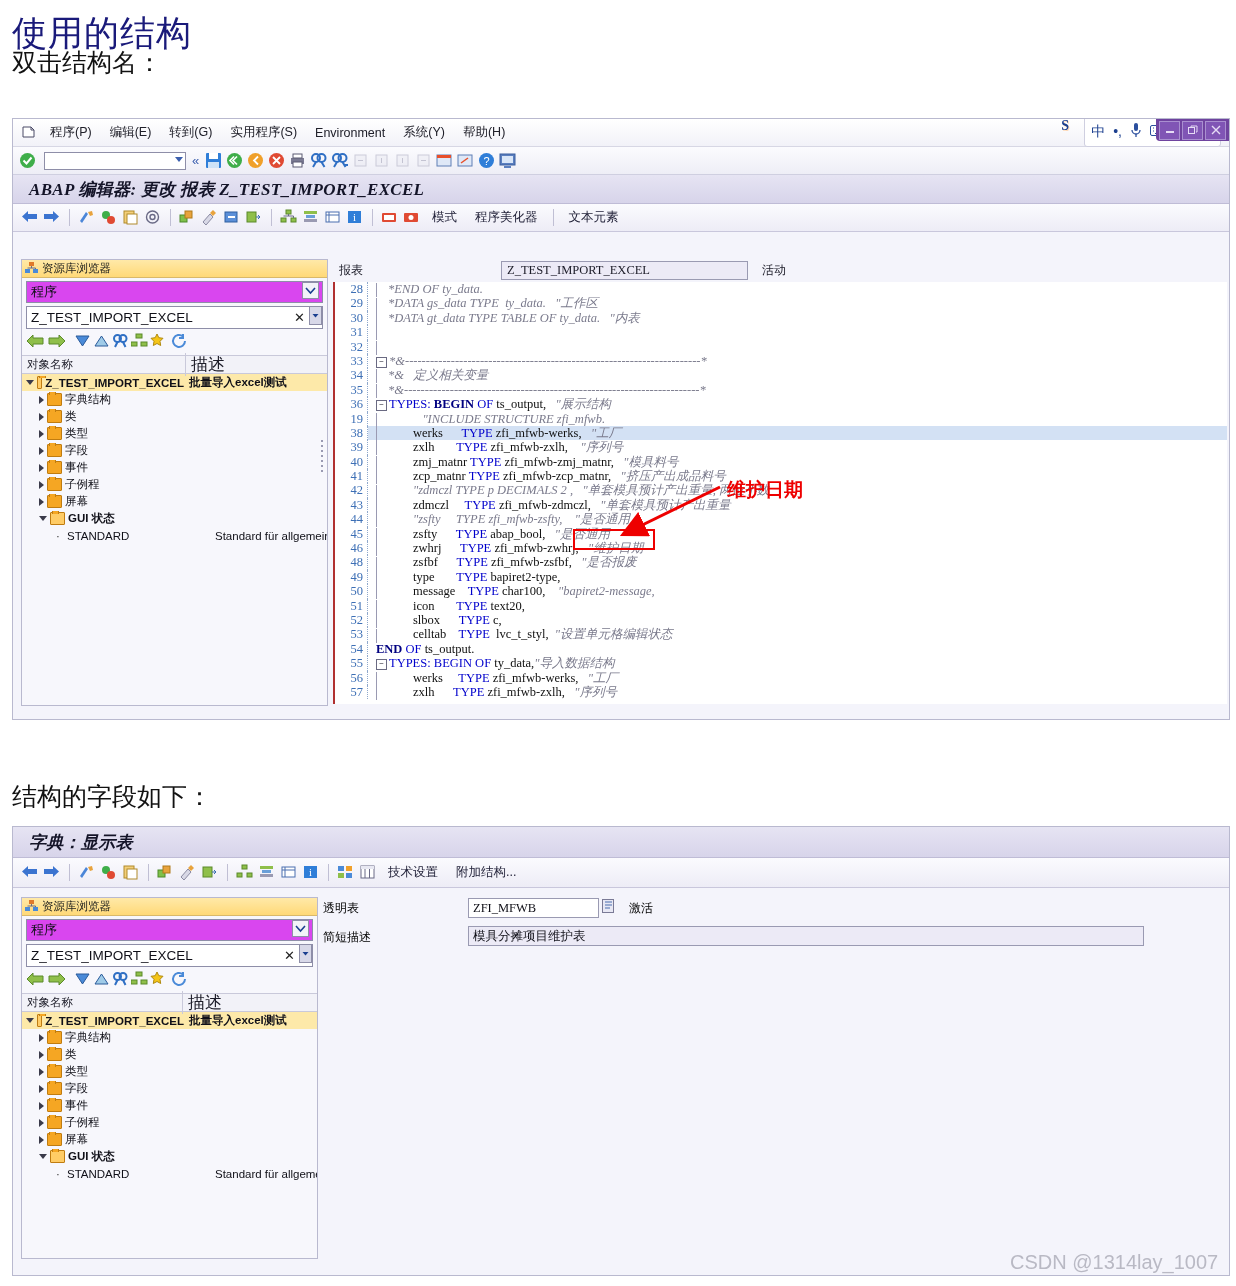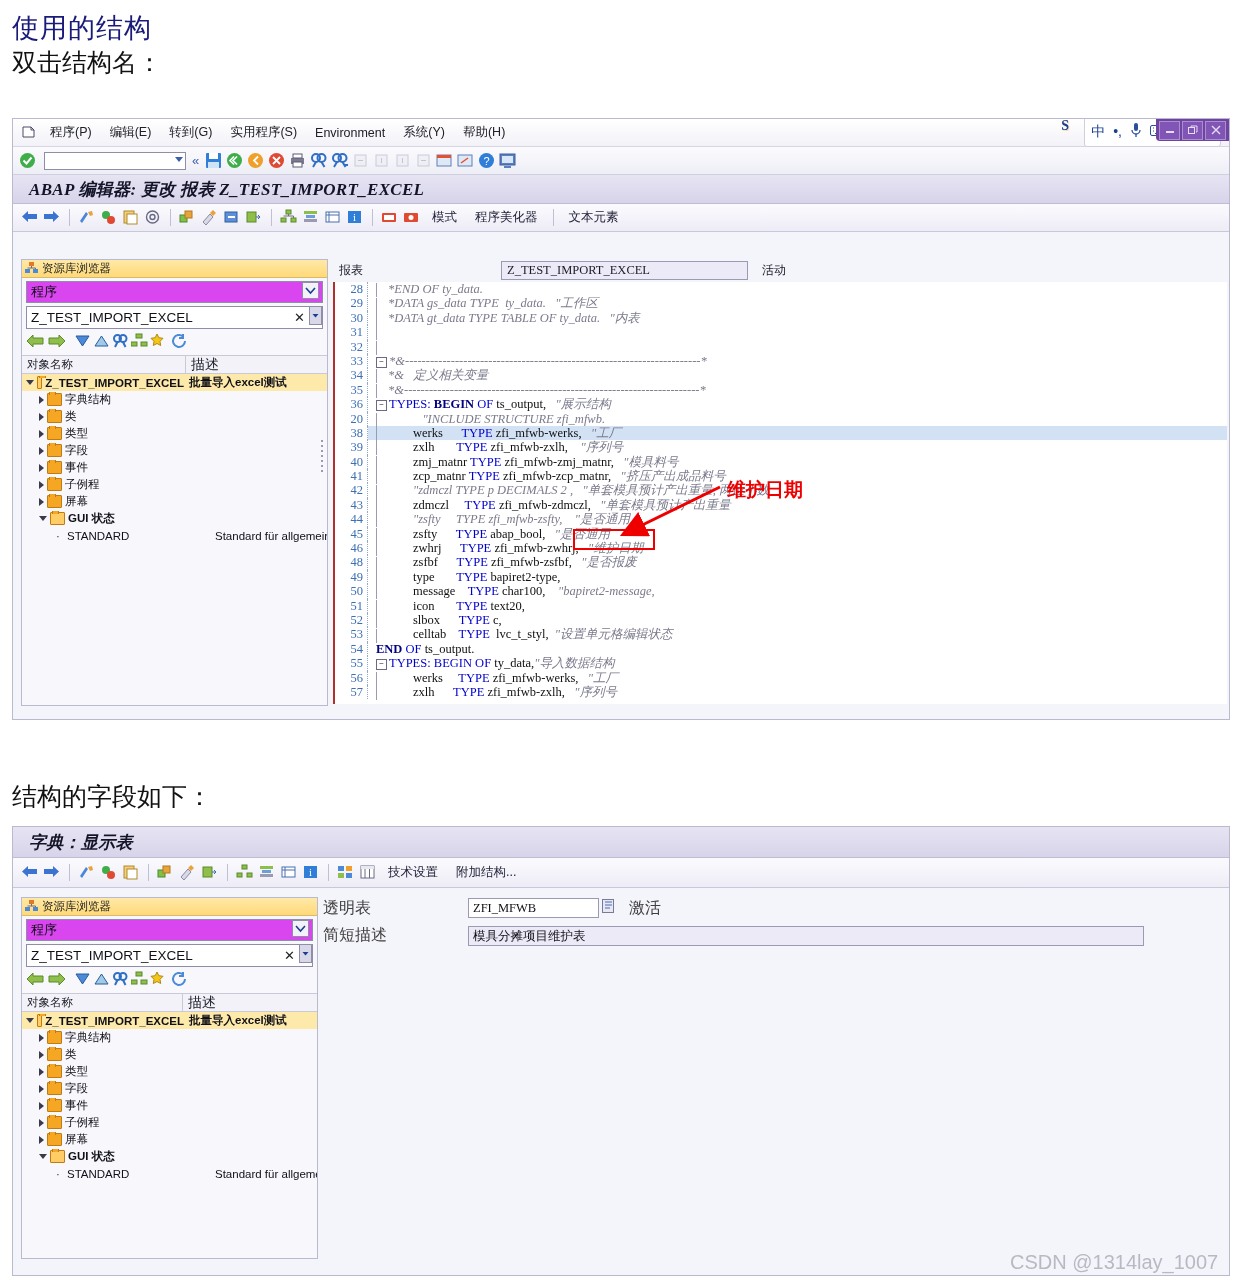--- a/index.html
+++ b/index.html
@@ -11,21 +11,21 @@
     position: relative;
     width: 1236px;
     height: 1286px;
     overflow: hidden;
     background: #ffffff;
   }
   
   .h-main {
     position: absolute;
     color: #1a1a7a;
-    font-size: 27px;
+    font-size: 35px;
     font-family: "Liberation Sans", sans-serif;
     letter-spacing: 1px;
     white-space: nowrap;
   }
   .h-sub {
     position: absolute;
     color: #111111;
     font-size: 25px;
     font-family: "Liberation Sans", sans-serif;
     white-space: nowrap;
@@ -172,21 +172,21 @@
     display: flex; align-items: center; gap: 2px;
   }
   .tree-hdr {
     display: flex;
     border-top: 1px solid #c9c9da;
     border-bottom: 1px solid #c9c9da;
     background: #f2f2f8;
     height: 17px; align-items: center;
   }
   .tree-hdr .c1 { width: 158px; padding-left: 5px; font-size: 11.5px; color: #1c1c28;}
-  .tree-hdr .c2 { padding-left: 5px; font-size: 14px; color: #1c1c28; border-left: 1px solid #c9c9da; flex: 1;}
+  .tree-hdr .c2 { padding-left: 5px; font-size: 17px; color: #1c1c28; border-left: 1px solid #c9c9da; flex: 1;}
   .tree-row {
     display: flex; height: 17px; align-items: center;
     font-size: 11.5px; color: #101018;
   }
   .tree-row.sel { background: #fde9a9; }
   .tree-row .nm { width: 158px; display: flex; align-items: center; gap: 3px; overflow: hidden; white-space: nowrap;}
   .tree-row .ds { padding-left: 5px; flex: 1; overflow: hidden; white-space: nowrap; }
   .tri { width: 0; height: 0; display: inline-block; }
   .tri-r { border-top: 4px solid transparent; border-bottom: 4px solid transparent; border-left: 5px solid #3a3a4a; }
   .tri-d { border-left: 4px solid transparent; border-right: 4px solid transparent; border-top: 5px solid #3a3a4a; }
@@ -257,21 +257,21 @@
     font-weight: bold;
     white-space: nowrap;
     font-family: "Liberation Sans", sans-serif;
   }
   .redbox {
     position: absolute;
     border: 2px solid #ee0000;
     pointer-events: none;
   }
   
-  .dict-row-lbl { font-size: 16px; color: #404040; }
+  .dict-row-lbl { font-size: 12px; color: #000000; }
   .dict-field {
     border: 1px solid #9a9ab2;
     background: #eceaf6;
     height: 18px;
     display: flex; align-items: center;
     padding-left: 4px;
     font-family: "Liberation Serif", serif;
     font-size: 12.5px;
     color: #101018;
   }
@@ -702,21 +702,21 @@
       <div id="code-lines">
           <div class="cline"><span class="gut">28</span><span class="cbody"><span style="display: inline-block; width: 11px; border-left: 1px solid rgb(154, 154, 178); height: 14px; vertical-align: middle;"></span><span class="cm">*END OF ty_data.</span></span></div>
           <div class="cline"><span class="gut">29</span><span class="cbody"><span style="display: inline-block; width: 11px; border-left: 1px solid rgb(154, 154, 178); height: 14px; vertical-align: middle;"></span><span class="cm">*DATA gs_data TYPE  ty_data.   "工作区</span></span></div>
           <div class="cline"><span class="gut">30</span><span class="cbody"><span style="display: inline-block; width: 11px; border-left: 1px solid rgb(154, 154, 178); height: 14px; vertical-align: middle;"></span><span class="cm">*DATA gt_data TYPE TABLE OF ty_data.   "内表</span></span></div>
           <div class="cline"><span class="gut">31</span><span class="cbody"><span style="display: inline-block; width: 11px; border-left: 1px solid rgb(154, 154, 178); height: 14px; vertical-align: middle;"></span></span></div>
           <div class="cline"><span class="gut">32</span><span class="cbody"><span style="display: inline-block; width: 11px; border-left: 1px solid rgb(154, 154, 178); height: 14px; vertical-align: middle;"></span></span></div>
           <div class="cline"><span class="gut">33</span><span class="cbody"><span class="fold">−</span><span class="cm">*&amp;-----------------------------------------------------------------------*</span></span></div>
           <div class="cline"><span class="gut">34</span><span class="cbody"><span style="display: inline-block; width: 11px; border-left: 1px solid rgb(154, 154, 178); height: 14px; vertical-align: middle;"></span><span class="cm">*&amp;   定义相关变量</span></span></div>
           <div class="cline"><span class="gut">35</span><span class="cbody"><span style="display: inline-block; width: 11px; border-left: 1px solid rgb(154, 154, 178); height: 14px; vertical-align: middle;"></span><span class="cm">*&amp;-----------------------------------------------------------------------*</span></span></div>
           <div class="cline"><span class="gut">36</span><span class="cbody"><span class="fold">−</span><span class="kw">TYPES: </span><span class="kwb">BEGIN</span><span class="kw"> OF</span><span class="pl"> ts_output,   </span><span class="cm">"展示结构</span></span></div>
-          <div class="cline"><span class="gut">20</span><span class="cbody"><span style="display: inline-block; width: 11px; border-left: 1px solid rgb(154, 154, 178); height: 14px; vertical-align: middle;"></span><span class="cm">           "INCLUDE STRUCTURE zfi_mfwb.</span></span></div>
+          <div class="cline"><span class="gut">19</span><span class="cbody"><span style="display: inline-block; width: 11px; border-left: 1px solid rgb(154, 154, 178); height: 14px; vertical-align: middle;"></span><span class="cm">           "INCLUDE STRUCTURE zfi_mfwb.</span></span></div>
           <div class="cline hl"><span class="gut">38</span><span class="cbody"><span style="display: inline-block; width: 11px; border-left: 1px solid rgb(154, 154, 178); height: 14px; vertical-align: middle;"></span><span class="pl">        werks      </span><span class="kw">TYPE</span><span class="pl"> zfi_mfwb-werks,   </span><span class="cm">"工厂</span></span></div>
           <div class="cline"><span class="gut">39</span><span class="cbody"><span style="display: inline-block; width: 11px; border-left: 1px solid rgb(154, 154, 178); height: 14px; vertical-align: middle;"></span><span class="pl">        zxlh       </span><span class="kw">TYPE</span><span class="pl"> zfi_mfwb-zxlh,    </span><span class="cm">"序列号</span></span></div>
           <div class="cline"><span class="gut">40</span><span class="cbody"><span style="display: inline-block; width: 11px; border-left: 1px solid rgb(154, 154, 178); height: 14px; vertical-align: middle;"></span><span class="pl">        zmj_matnr </span><span class="kw">TYPE</span><span class="pl"> zfi_mfwb-zmj_matnr,   </span><span class="cm">"模具料号</span></span></div>
           <div class="cline"><span class="gut">41</span><span class="cbody"><span style="display: inline-block; width: 11px; border-left: 1px solid rgb(154, 154, 178); height: 14px; vertical-align: middle;"></span><span class="pl">        zcp_matnr </span><span class="kw">TYPE</span><span class="pl"> zfi_mfwb-zcp_matnr,   </span><span class="cm">"挤压产出成品料号</span></span></div>
           <div class="cline"><span class="gut">42</span><span class="cbody"><span style="display: inline-block; width: 11px; border-left: 1px solid rgb(154, 154, 178); height: 14px; vertical-align: middle;"></span><span class="cm">        "zdmczl TYPE p DECIMALS 2 ,   "单套模具预计产出重量, 两位小数</span></span></div>
           <div class="cline"><span class="gut">43</span><span class="cbody"><span style="display: inline-block; width: 11px; border-left: 1px solid rgb(154, 154, 178); height: 14px; vertical-align: middle;"></span><span class="pl">        zdmczl     </span><span class="kw">TYPE</span><span class="pl"> zfi_mfwb-zdmczl,   </span><span class="cm">"单套模具预计产出重量</span></span></div>
           <div class="cline"><span class="gut">44</span><span class="cbody"><span style="display: inline-block; width: 11px; border-left: 1px solid rgb(154, 154, 178); height: 14px; vertical-align: middle;"></span><span class="cm">        "zsfty     TYPE zfi_mfwb-zsfty,    "是否通用</span></span></div>
           <div class="cline"><span class="gut">45</span><span class="cbody"><span style="display: inline-block; width: 11px; border-left: 1px solid rgb(154, 154, 178); height: 14px; vertical-align: middle;"></span><span class="pl">        zsfty      </span><span class="kw">TYPE</span><span class="pl"> abap_bool,   </span><span class="cm">"是否通用</span></span></div>
           <div class="cline"><span class="gut">46</span><span class="cbody"><span style="display: inline-block; width: 11px; border-left: 1px solid rgb(154, 154, 178); height: 14px; vertical-align: middle;"></span><span class="pl">        zwhrj      </span><span class="kw">TYPE</span><span class="pl"> zfi_mfwb-zwhrj,   </span><span class="cm">"维护日期</span></span></div>
           <div class="cline"><span class="gut">48</span><span class="cbody"><span style="display: inline-block; width: 11px; border-left: 1px solid rgb(154, 154, 178); height: 14px; vertical-align: middle;"></span><span class="pl">        zsfbf      </span><span class="kw">TYPE</span><span class="pl"> zfi_mfwb-zsfbf,   </span><span class="cm">"是否报废</span></span></div>

